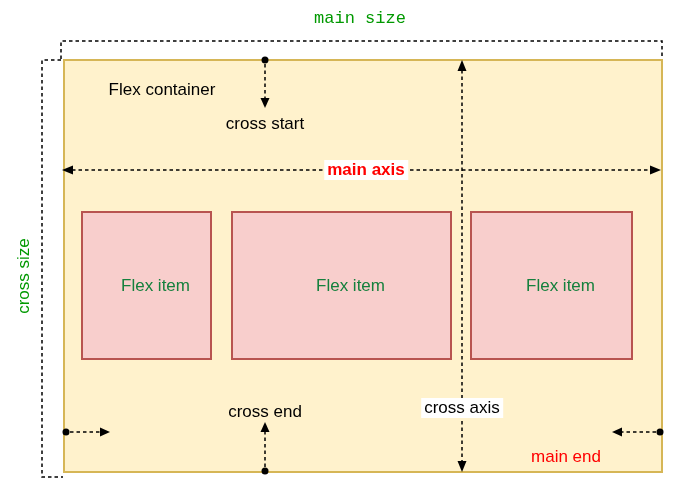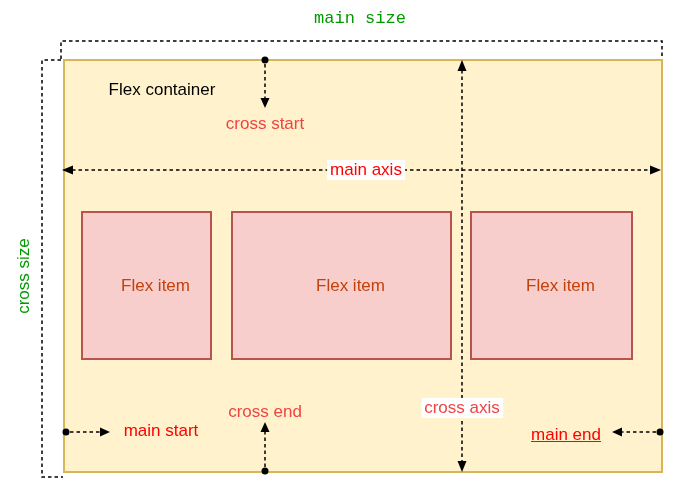--- a/index.html
+++ b/index.html
@@ -22,50 +22,50 @@
   }
   .flex-item {
     position: absolute;
     box-sizing: border-box;
     background: #F8CECC;
     border: 2px solid #B85450;
     display: flex;
     align-items: center;
     justify-content: center;
     font-size: 17px;
-    color: #c2410c;
+    color: #15803d;
     padding-left: 18px;
   }
   #item1 { left: 81px;  top: 211px; width: 131px; height: 149px; }
   #item2 { left: 231px; top: 211px; width: 221px; height: 149px; }
   #item3 { left: 470px; top: 211px; width: 163px; height: 149px; }
 
   
   .lbl {
     position: absolute;
     font-size: 17px;
     line-height: 20px;
     white-space: nowrap;
     transform: translate(-50%, -50%);
   }
   .green   { color: #009900; }
   .red     { color: #FF0000; }
-  .magenta { color: #ef4444; }
+  .magenta { color: #000000; }
   .black   { color: #000000; padding-left: 28px; }
   .on-white { background: #ffffff; padding: 0 3px; }
 
   #lbl-main-size     { left: 360px; top: 19px; font-family: Liberation Mono, monospace; }
   #lbl-cross-size    { left: 24px;  top: 276px; transform: translate(-50%,-50%) rotate(-90deg); }
   #lbl-flex-container{ left: 148px; top: 90px; }
-  #lbl-main-axis     { left: 366px; top: 170px; z-index: 3; }
+  #lbl-main-axis     { left: 366px; top: 170px; z-index: 3; font-weight: bold; }
   #lbl-cross-axis    { left: 462px; top: 408px; z-index: 3; text-align: right; }
   #lbl-cross-start   { left: 265px; top: 124px; }
   #lbl-cross-end     { left: 265px; top: 412px; }
   #lbl-main-start    { left: 161px; top: 431px; }
-  #lbl-main-end      { left: 566px; top: 435px; text-decoration: underline; }
+  #lbl-main-end      { left: 566px; top: 457px; }
 
   
   #overlay {
     position: absolute;
     left: 0; top: 0;
     width: 681px; height: 496px;
     z-index: 2;
     pointer-events: none;
   }
   #overlay .dash {
@@ -147,17 +147,16 @@
   <div id="lbl-flex-container" class="lbl black">Flex container</div>
 
   <div id="lbl-main-axis" class="lbl red on-white">main axis</div>
 
   <div id="lbl-cross-axis" class="lbl magenta on-white">cross axis</div>
 
   <div id="lbl-cross-start" class="lbl magenta">cross start</div>
 
   <div id="lbl-cross-end" class="lbl magenta">cross end</div>
 
-  <div id="lbl-main-start" class="lbl red">main start</div>
 
   <div id="lbl-main-end" class="lbl red">main end</div>
 
 </div>
 
 </body></html>

